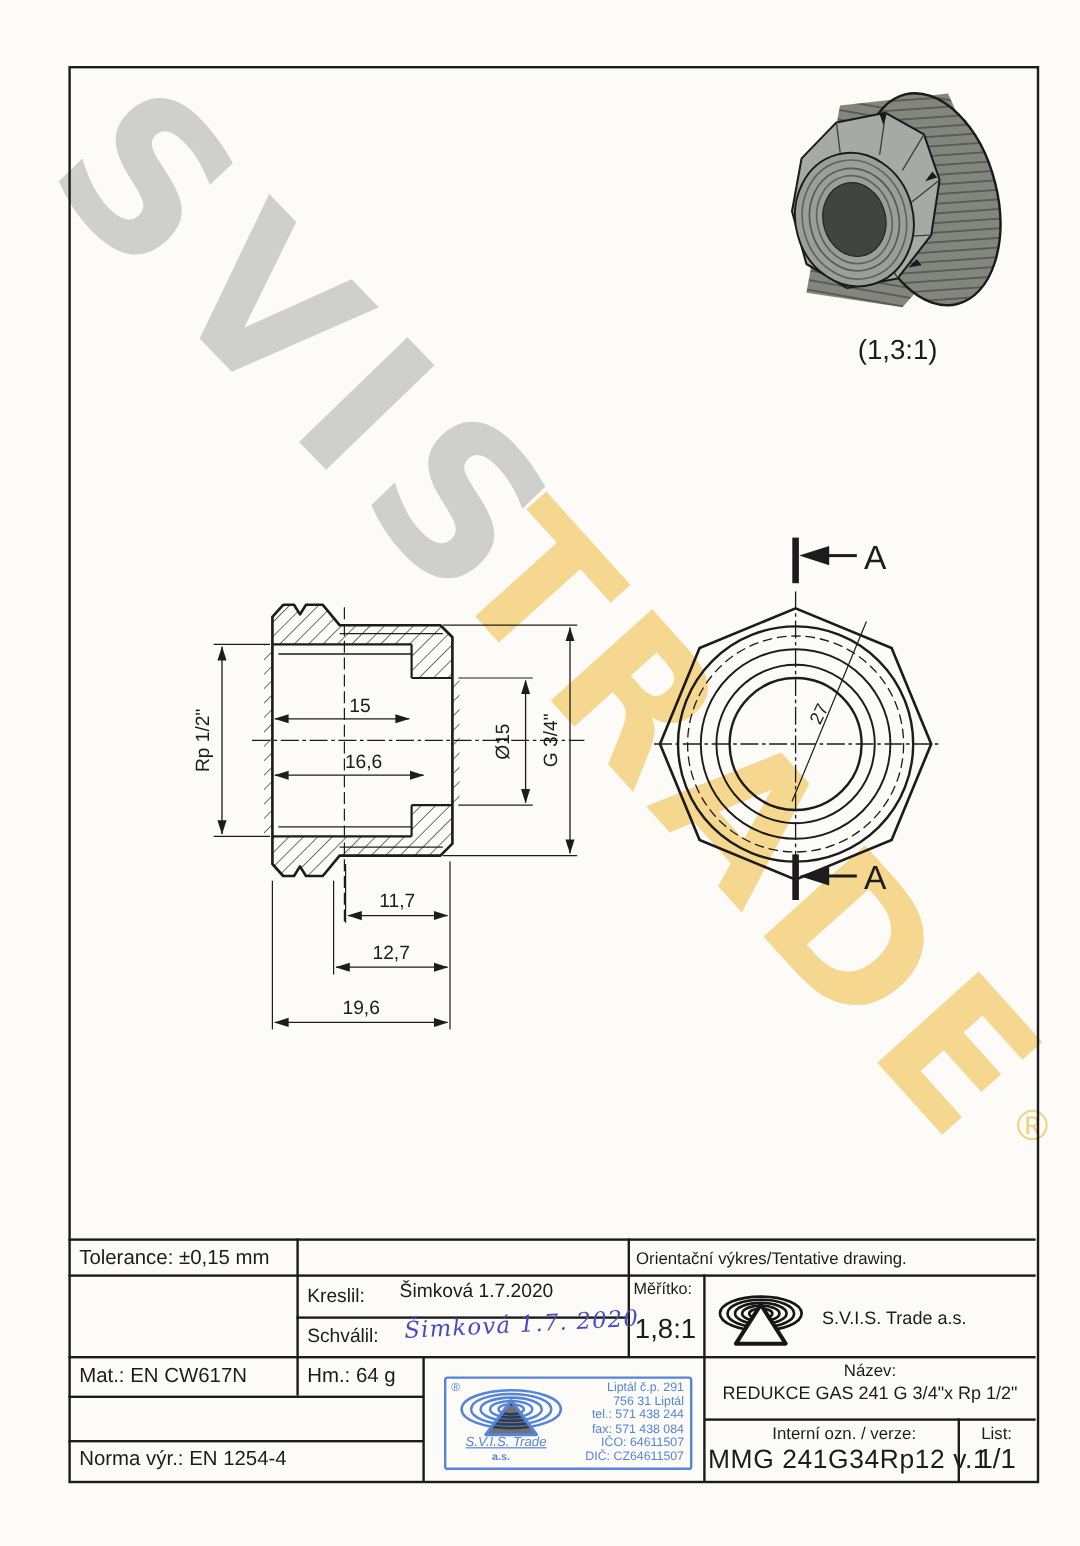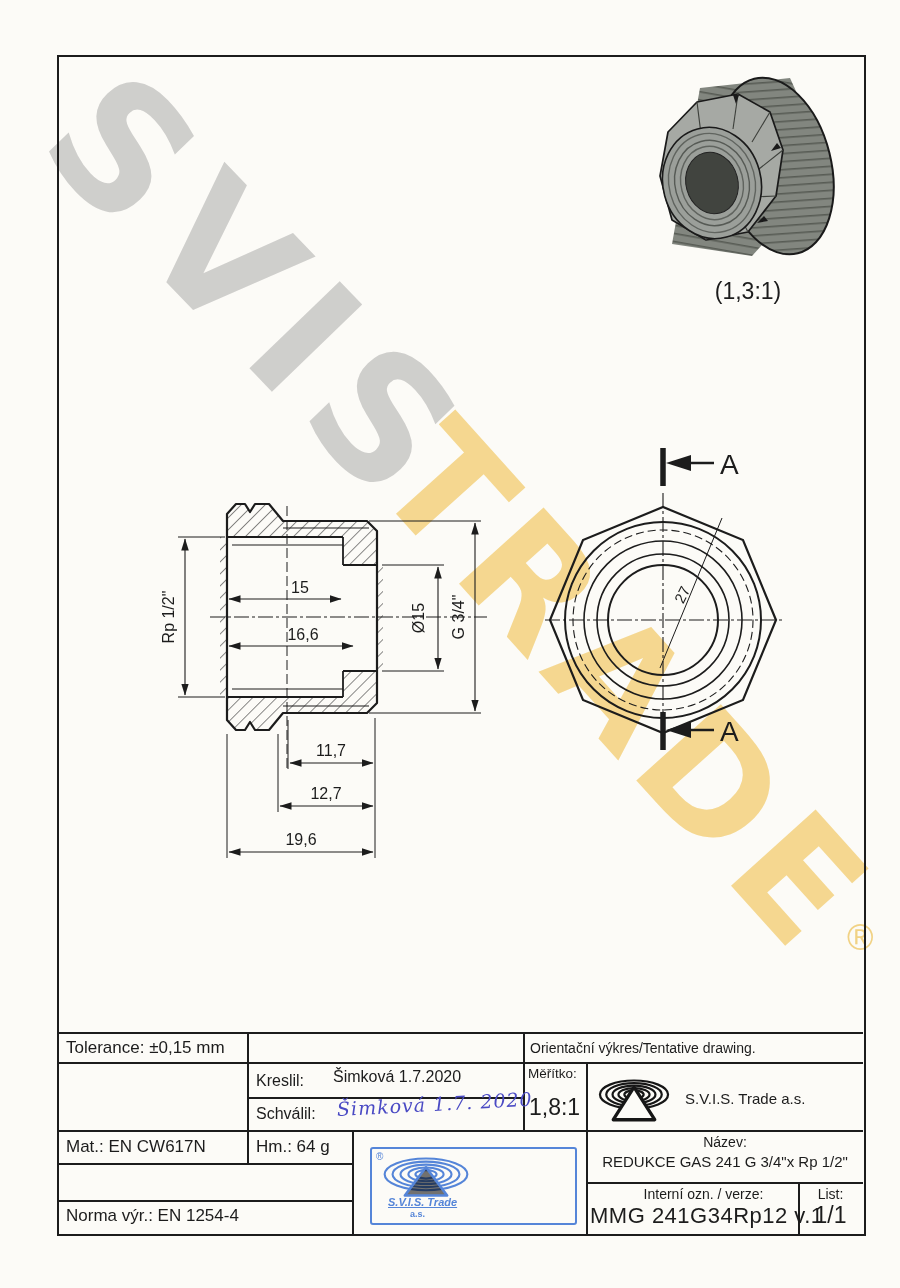--- a/index.html
+++ b/index.html
@@ -28,21 +28,21 @@
   .sig{font-family:"DejaVu Serif",serif;font-style:italic;font-size:19px;
        color:#4a4ac4;transform:rotate(-3deg);transform-origin:0 50%;letter-spacing:1px;}
   .label-26{font-size:26px;letter-spacing:2px;z-index:5;}
   .label-23{font-size:23px;z-index:5;}
   
   .stamp{left:370px;top:1147px;width:203px;height:74px;border:2px solid #5585d8;
          border-radius:3px;z-index:5;color:#5585d8;background:rgba(255,255,255,0.0);}
   .stamp .addr{position:absolute;right:5px;top:2px;text-align:right;
          font-size:10.3px;line-height:11.6px;}
   .stamp .reg{position:absolute;left:4px;top:2px;font-size:10px;}
-  .stamp .co{position:absolute;left:16px;top:47px;font-size:11px;font-weight:bold;
+  .stamp .co{position:absolute;left:16px;top:47px;font-size:11px;font-weight:normal;
          font-style:italic;text-decoration:underline;}
   .stamp .as{position:absolute;left:38px;top:60px;font-size:9px;font-weight:bold;}
 </style>
 </head>
 <body>
 
 <div class="sheet">
 
   <div class="abs wm-gray">SVIS</div>
   <div class="abs wm-yellow">TRADE</div>
@@ -227,15 +227,23 @@
         <ellipse cx="50" cy="22" rx="47" ry="18" stroke-width="2.4"></ellipse>
         <ellipse cx="50" cy="22" rx="38" ry="14.5" stroke-width="2.4"></ellipse>
         <ellipse cx="50" cy="22" rx="29" ry="11" stroke-width="2.4"></ellipse>
         <ellipse cx="50" cy="22" rx="20" ry="7.8" stroke-width="2.4"></ellipse>
         <ellipse cx="50" cy="22" rx="12" ry="4.8" stroke-width="2.4"></ellipse>
       </g>
       <path d="M50,14 L74,46 L26,46 Z" fill="#8fadе0" fill-opacity="0.55" stroke="#5585d8" stroke-width="3" stroke-linejoin="round"></path>
     </svg>
     <span class="co">S.V.I.S. Trade</span>
     <span class="as">a.s.</span>
+    <div class="addr">
+      <div>Liptál č.p. 291</div>
+      <div>756 31 Liptál</div>
+      <div>tel.: 571 438 244</div>
+      <div>fax: 571 438 084</div>
+      <div>IČO: 64611507</div>
+      <div>DIČ: CZ64611507</div>
+    </div>
   </div>
 
 </div>
 
 </body></html>

